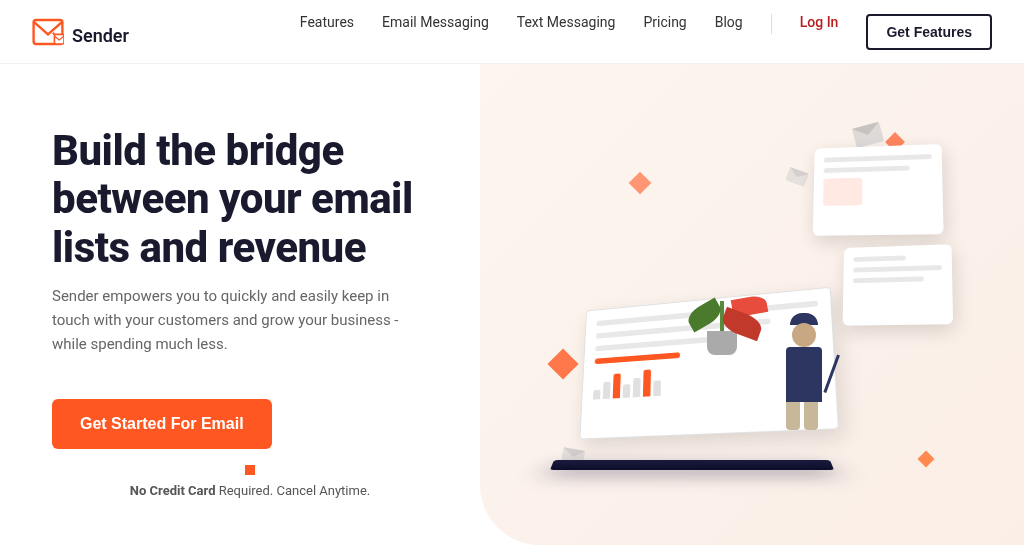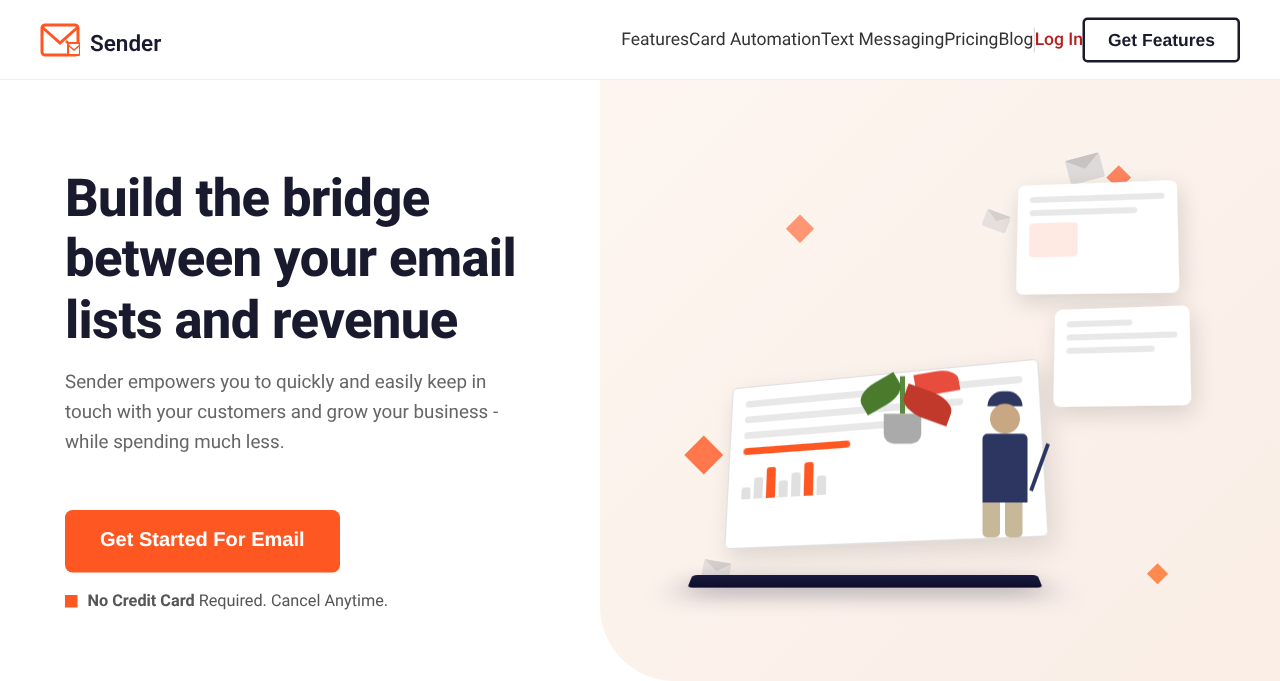--- a/index.html
+++ b/index.html
@@ -32,21 +32,21 @@
       width: 32px;
       height: 28px;
     }
     .logo-text {
       font-size: 18px;
       font-weight: 600;
       color: #1a1a2e;
     }
     .nav-links {
       display: flex;
-      align-items: center;
+      gap: 28px;
     }
     .nav-link {
       font-size: 14px;
       color: #333;
       text-decoration: none;
       cursor: pointer;
     }
     .nav-divider {
       width: 1px;
       height: 20px;
@@ -113,20 +113,21 @@
       display: inline-block;
       width: fit-content;
       margin-bottom: 16px;
     }
     .no-credit {
       display: flex;
       align-items: center;
       gap: 8px;
       font-size: 13px;
       color: #555;
+      flex-direction: column;
     }
     .no-credit-square {
       width: 10px;
       height: 10px;
       background: #ff5722;
       flex-shrink: 0;
     }
 
     
     .hero-illustration {
@@ -395,21 +396,21 @@
       <polyline points="2,4 20,20 38,4" fill="none" stroke="#ff5722" stroke-width="3"></polyline>
       <line x1="26" y1="18" x2="38" y2="30" stroke="#ff5722" stroke-width="2.5"></line>
       <rect x="28" y="20" width="12" height="12" rx="2" fill="#fff" stroke="#ff5722" stroke-width="2"></rect>
       <polyline points="28,22 34,27 40,22" fill="none" stroke="#ff5722" stroke-width="1.5"></polyline>
     </svg>
     <span class="logo-text">Sender</span>
   </div>
 
   <div class="nav-links">
     <a class="nav-link">Features</a>
-    <a class="nav-link">Card Automation</a>
+    <a class="nav-link">Email Messaging</a>
     <a class="nav-link">Text Messaging</a>
     <a class="nav-link">Pricing</a>
     <a class="nav-link">Blog</a>
     <div class="nav-divider"></div>
     <span class="nav-login">Log In</span>
     <button class="nav-cta">Get Features</button>
   </div>
 </nav>
 
 <section class="hero">

